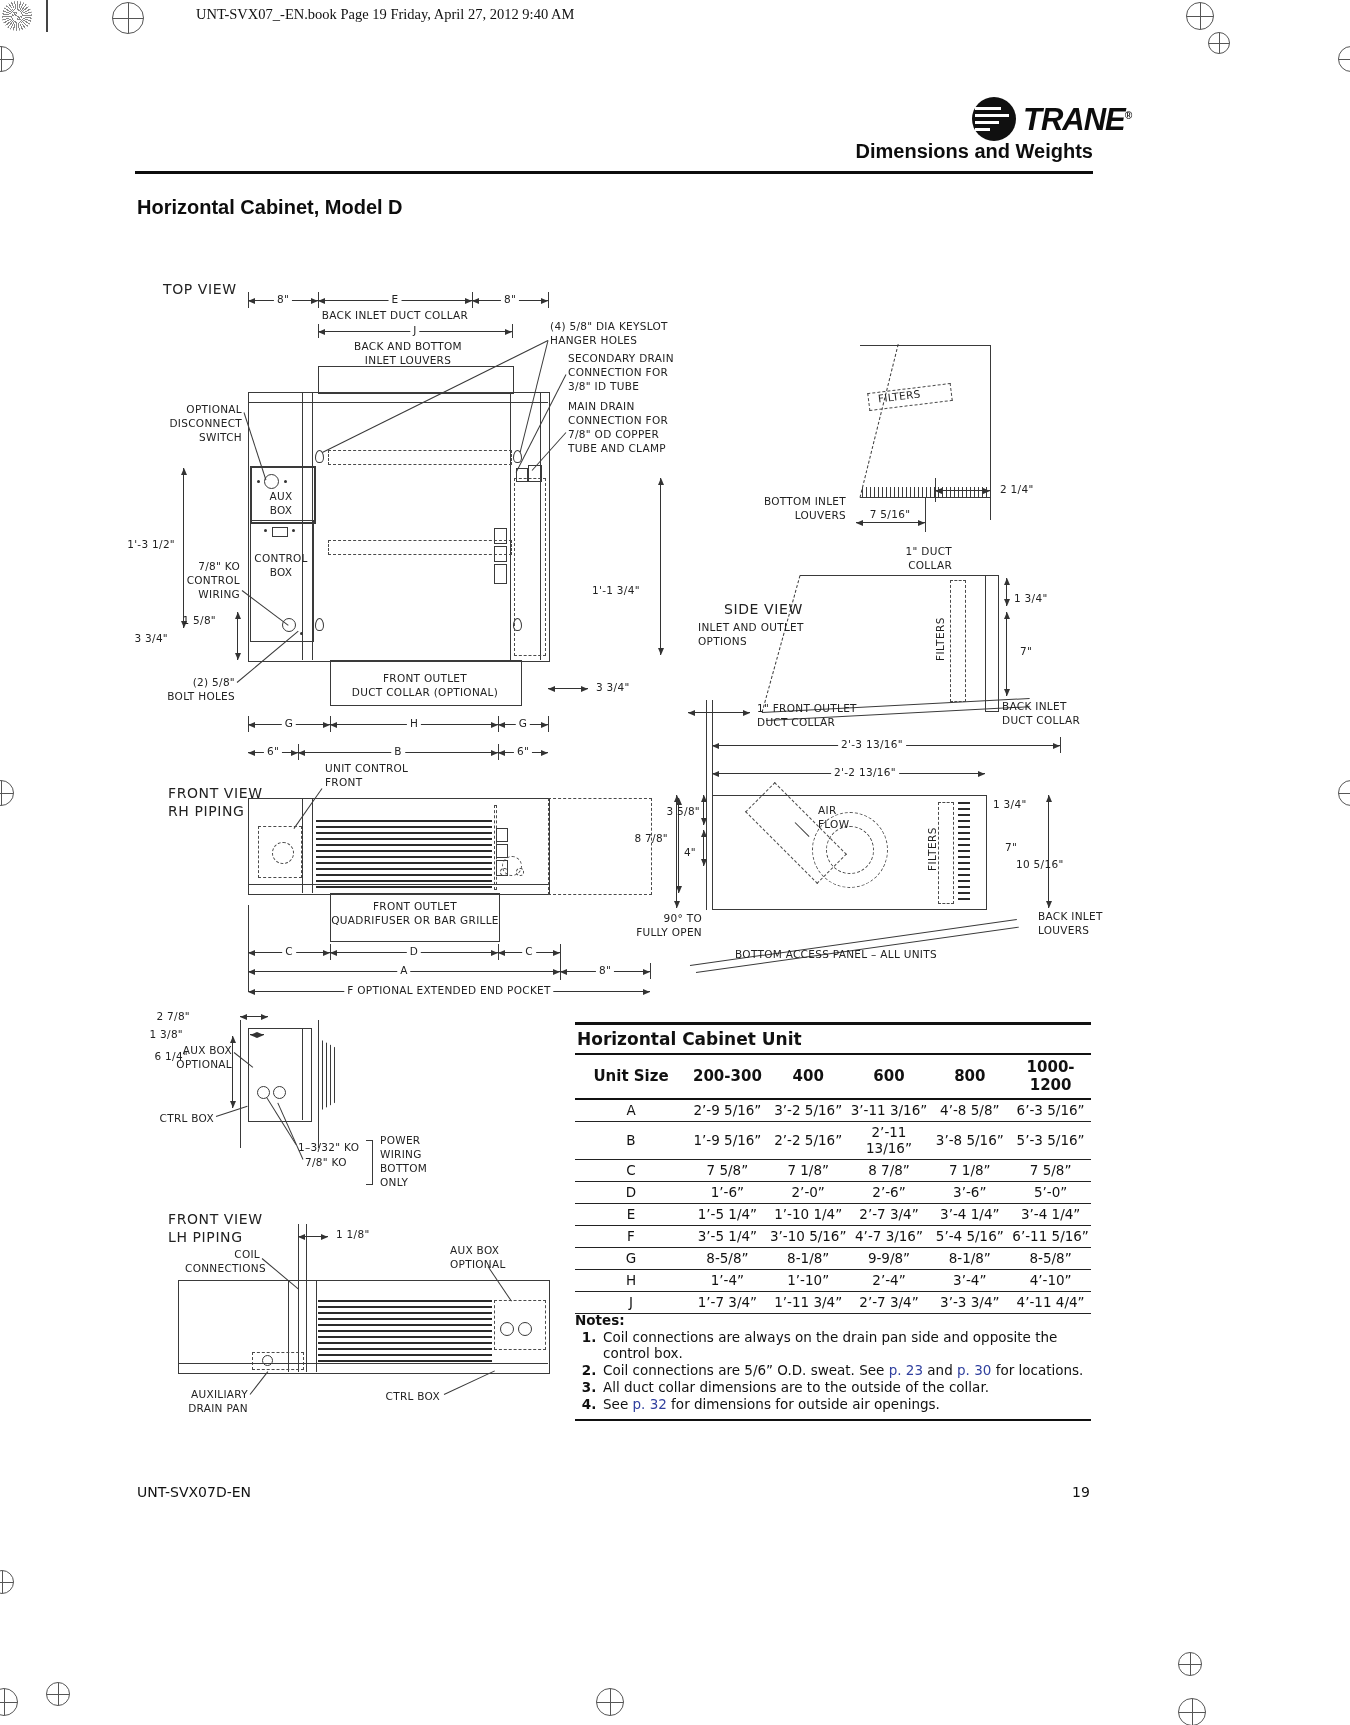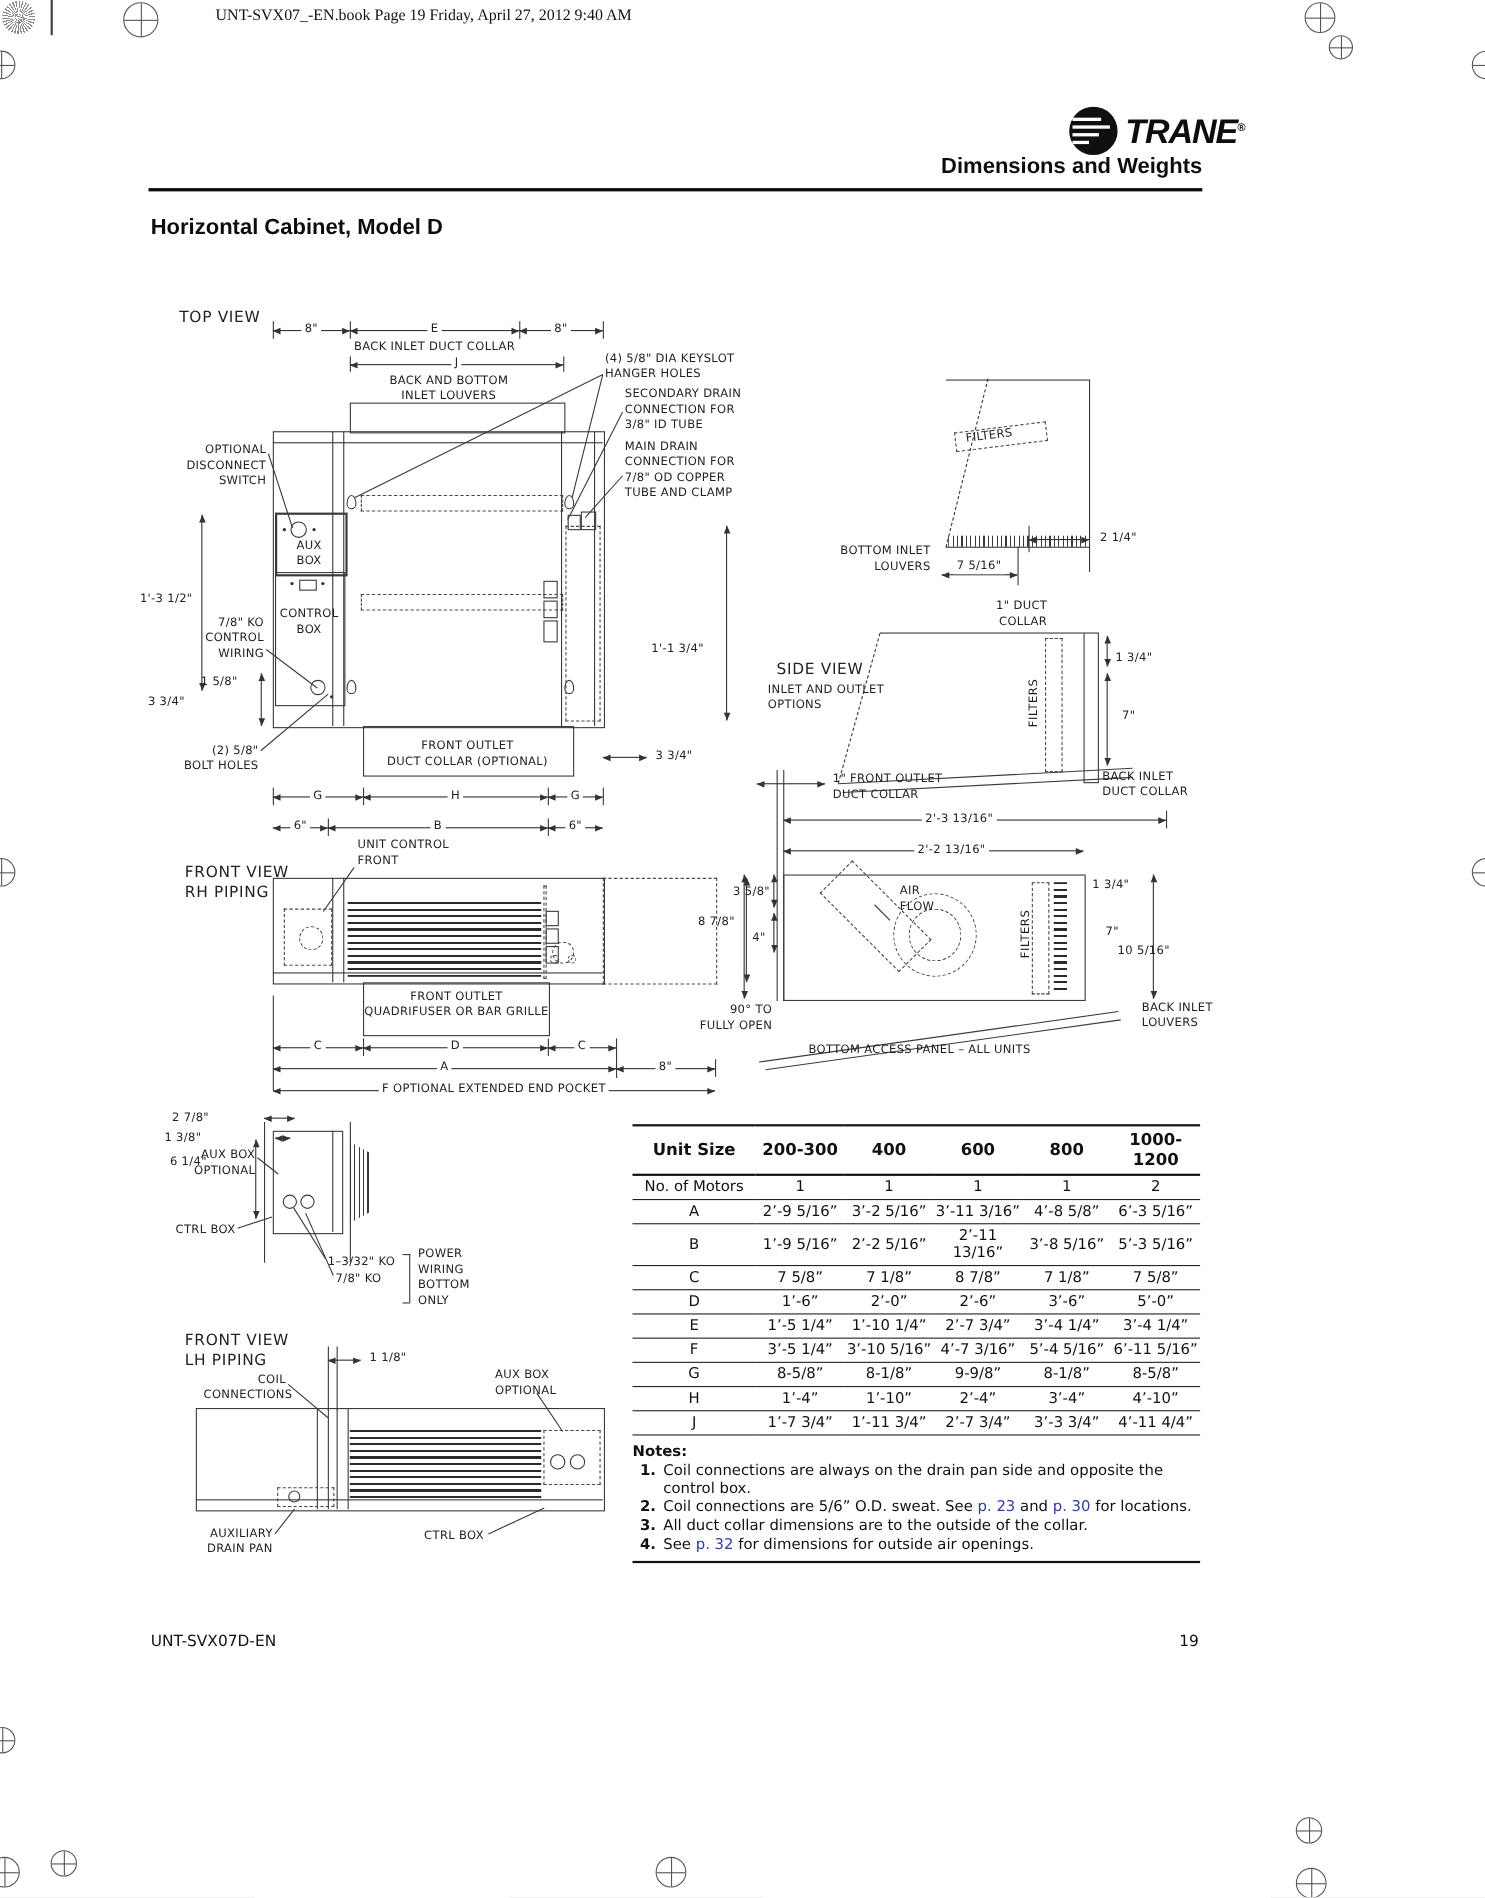--- a/index.html
+++ b/index.html
@@ -227,21 +227,21 @@
 LOUVERS</div>
   <div class="dim" style="left:856px;top:522px;width:69px;"></div>
   <div class="vln" style="left:925px;top:497px;height:35px;"></div>
   <div class="lbl dlbl" style="left:890px;top:508px;">7 5/16"</div>
   <div class="dim" style="left:935px;top:490px;width:55px;"></div>
   <div class="vln" style="left:935px;top:478px;height:24px;"></div>
   <div class="lbl" style="left:1000px;top:483px;">2 1/4"</div>
 
   <div class="lbl ra ml" style="left:872px;top:545px;width:80px;">1" DUCT
 COLLAR</div>
-  <div class="lbl big" style="left:706px;top:600px;">SIDE VIEW</div>
+  <div class="lbl big" style="left:724px;top:600px;">SIDE VIEW</div>
   <div class="lbl ml" style="left:698px;top:621px;">INLET AND OUTLET
 OPTIONS</div>
   <div class="ln" style="left:800px;top:575px;width:185px;"></div>
   <div class="leader" style="left:800px;top:575px;width:142px;transform:rotate(105.5deg);border-top-style:dashed;"></div>
   <div class="box thin" style="left:985px;top:575px;width:12px;height:135px;"></div>
   <div class="dbox" style="left:950px;top:580px;width:14px;height:120px;"></div>
   <div class="vtext" style="left:905px;top:633px;width:70px;text-align:center;">FILTERS</div>
   <div class="leader" style="left:762px;top:712px;width:268px;transform:rotate(-3deg);"></div>
   <div class="leader" style="left:766px;top:720px;width:264px;transform:rotate(-3deg);"></div>
   <div class="vdim" style="left:1006px;top:578px;height:28px;"></div>
@@ -390,40 +390,33 @@
   <div class="circ" style="left:518px;top:1322px;width:12px;height:12px;"></div>
   <div class="dbox" style="left:252px;top:1352px;width:50px;height:16px;"></div>
   <div class="circ" style="left:262px;top:1355px;width:9px;height:9px;"></div>
   <div class="lbl ra ml" style="left:170px;top:1388px;width:78px;">AUXILIARY
 DRAIN PAN</div>
   <div class="leader" style="left:250px;top:1394px;width:29px;transform:rotate(-52deg);"></div>
   <div class="lbl ra" style="left:376px;top:1390px;width:64px;">CTRL BOX</div>
   <div class="leader" style="left:444px;top:1394px;width:56px;transform:rotate(-25deg);"></div>
 
   <div class="spec">
+    <div class="spec-title">Horizontal Cabinet Unit</div>
     <table class="spec-t">
       <thead>
           <tr>
             <th>Unit Size</th>
             <th>200-300</th>
             <th>400</th>
             <th>600</th>
             <th>800</th>
             <th>1000-1200</th>
           </tr>
         </thead>
       <tbody>
-          <tr>
-            <td>No. of Motors</td>
-            <td>1</td>
-            <td>1</td>
-            <td>1</td>
-            <td>1</td>
-            <td>2</td>
-          </tr>
           <tr>
             <td>A</td>
             <td>2’-9 5/16”</td>
             <td>3’-2 5/16”</td>
             <td>3’-11 3/16”</td>
             <td>4’-8 5/8”</td>
             <td>6’-3 5/16”</td>
           </tr>
           <tr>
             <td>B</td>

